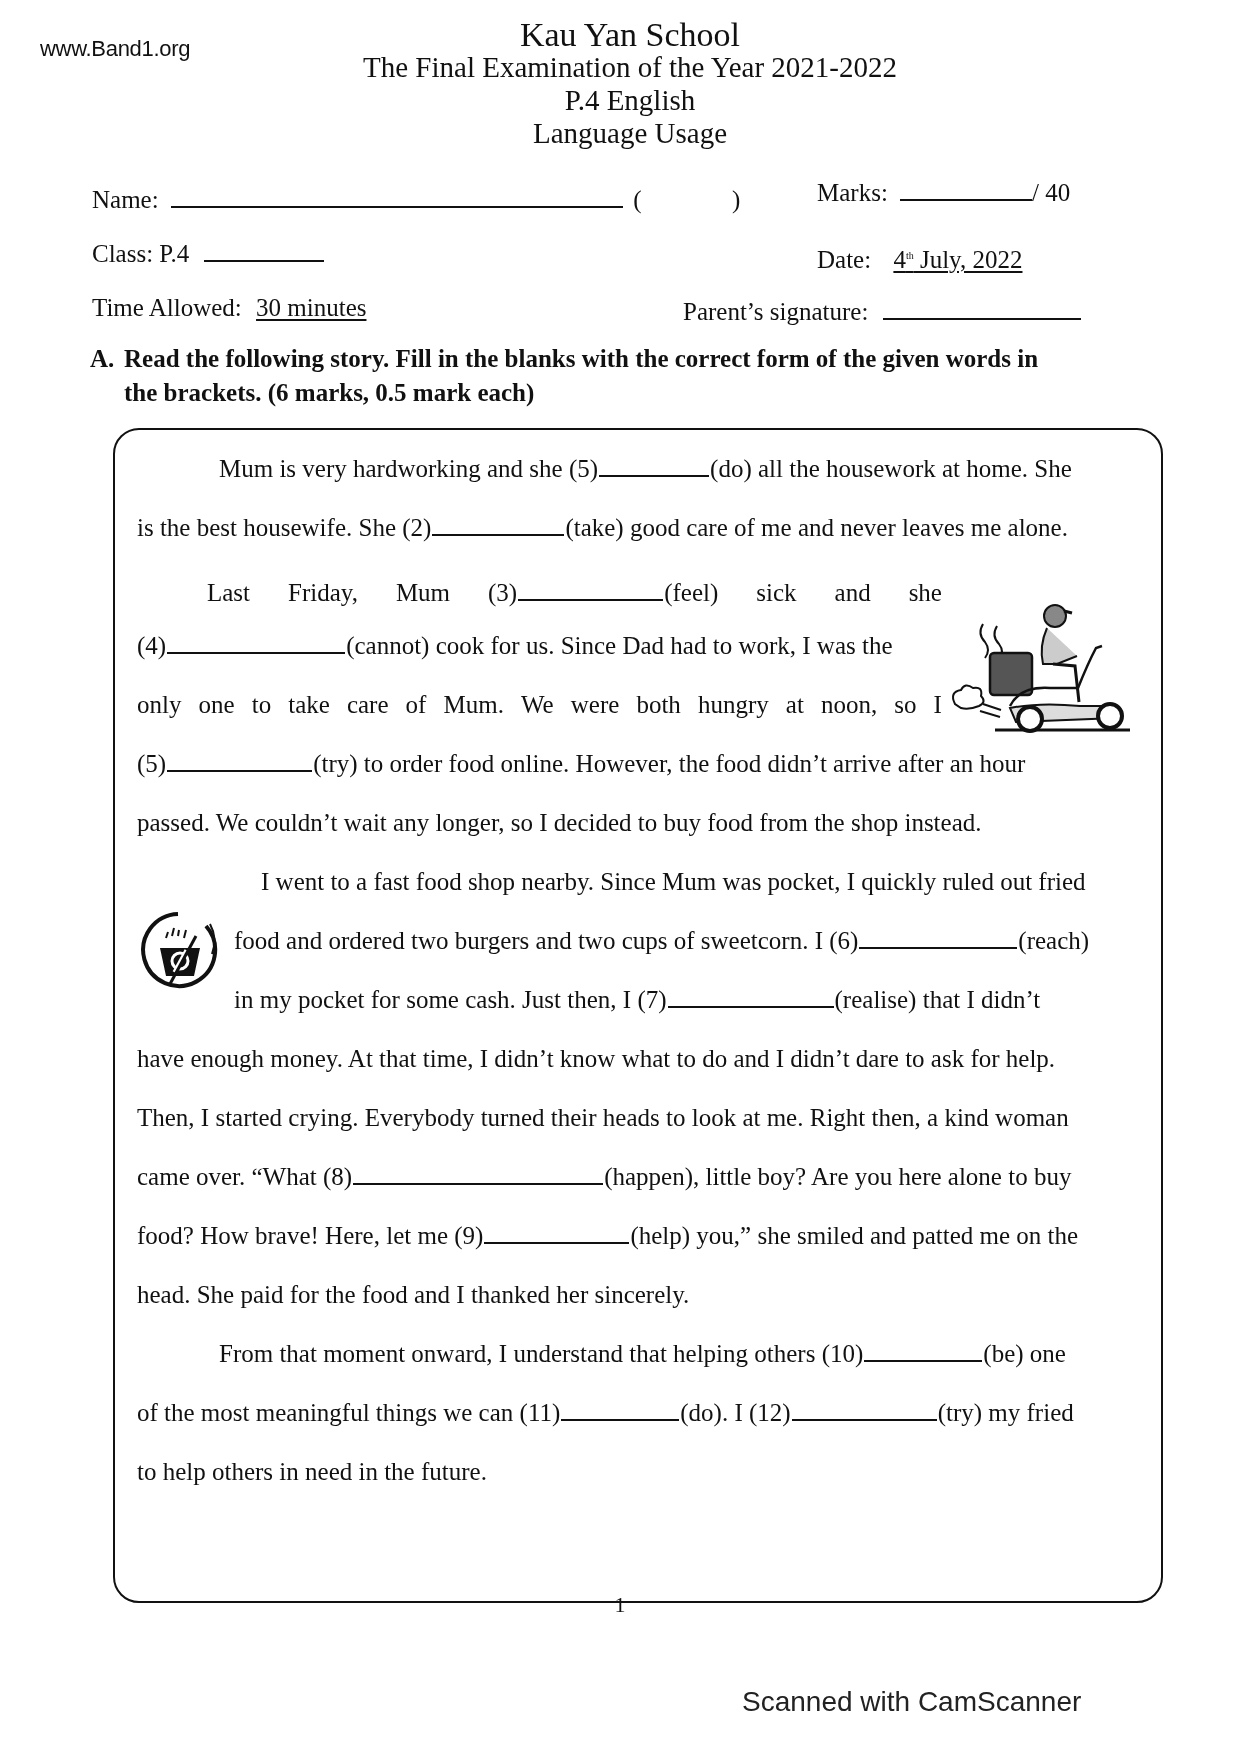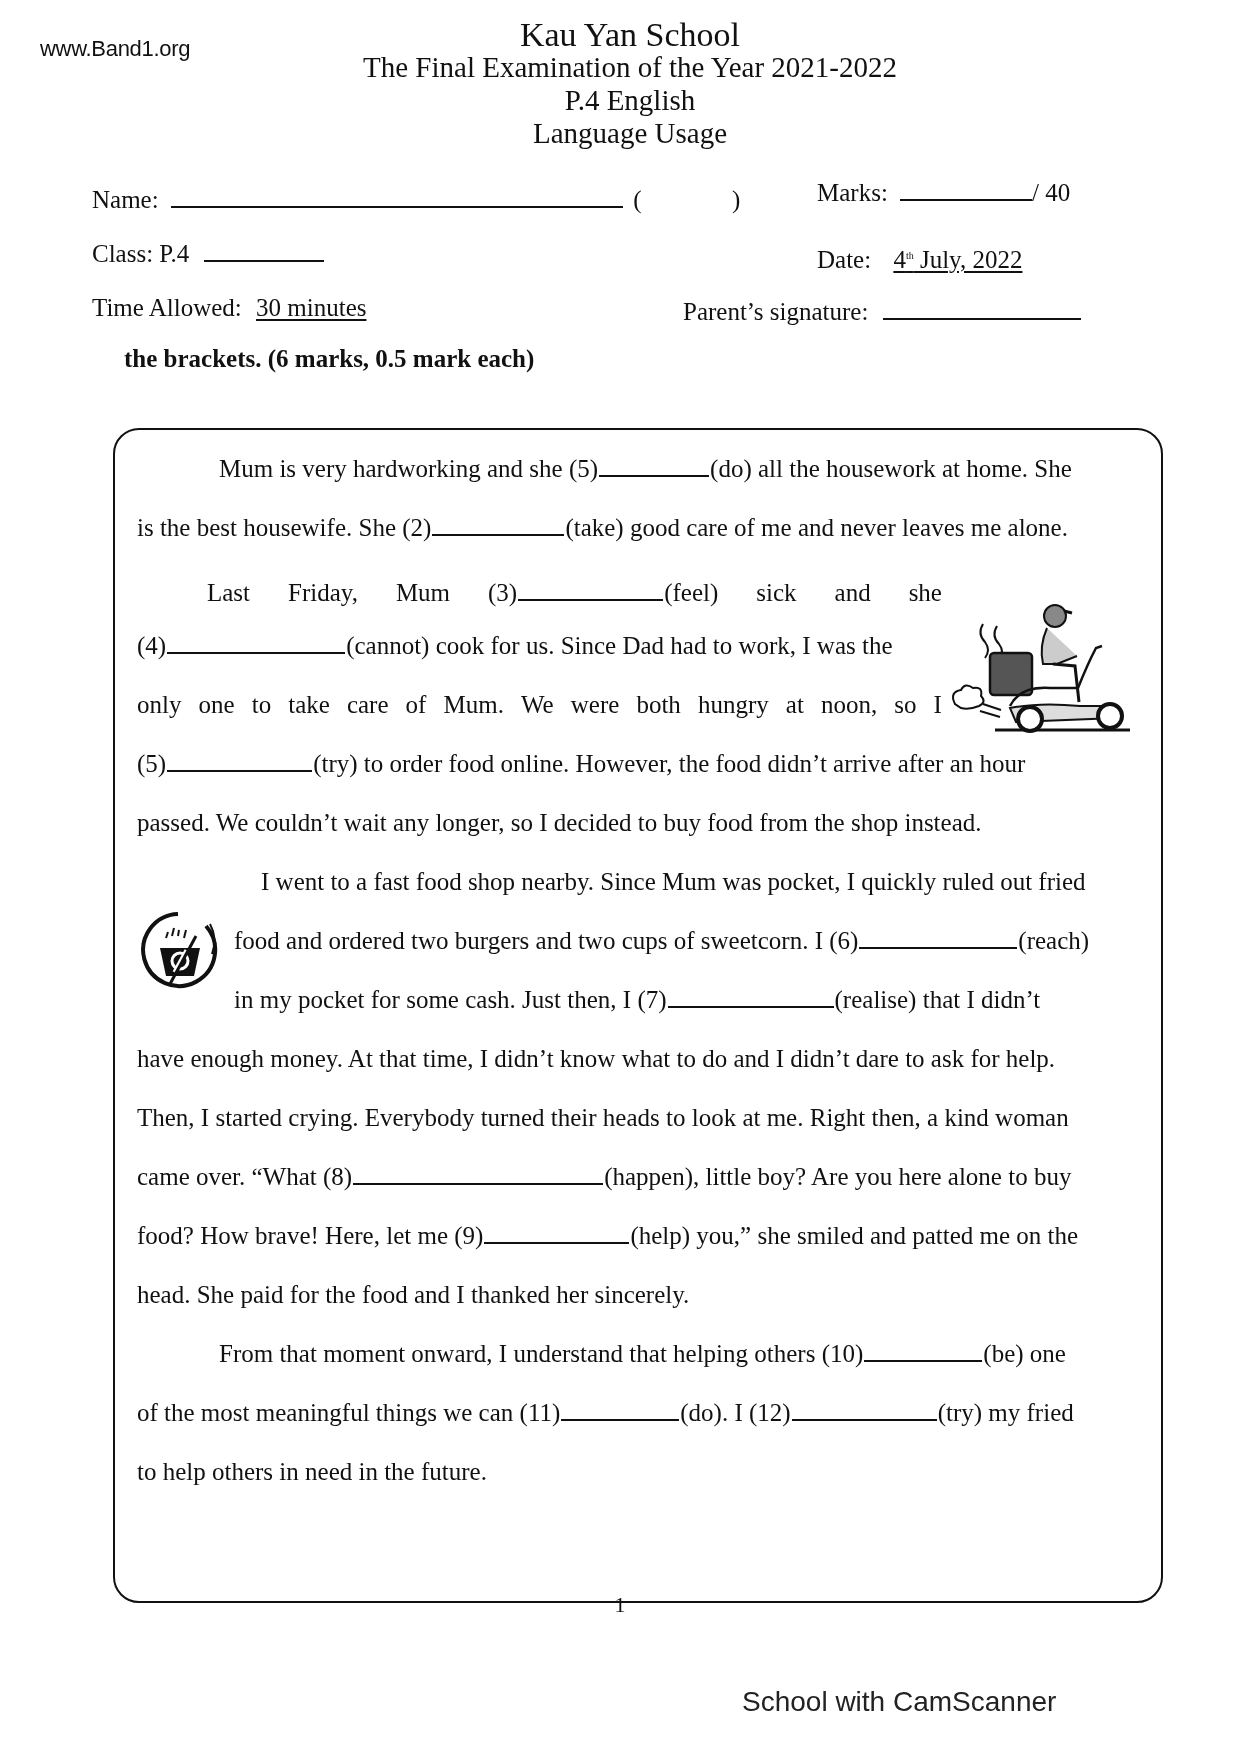--- a/index.html
+++ b/index.html
@@ -62,20 +62,21 @@
 <div class="info" style="left:92px; top:294px;">
   <span>Time Allowed:</span>
   <span class="u">30 minutes</span>
 </div>
 <div class="info" style="left:683px; top:298px;">
   <span>Parent’s signature:</span>
   <span class="blank-line" style="width:198px; margin-left:8px;"></span>
 </div>
 
 <div class="instruction">
+  <div><span class="q-label">A.</span><span>Read the following story. Fill in the blanks with the correct form of the given words in</span></div>
   <div class="indent">the brackets. (6 marks, 0.5 mark each)</div>
 </div>
 
 <div class="story-box"></div>
 
 <div class="story" style="top:0;">
 
   <div class="line" style="top:455px; left:82px; width:921px;">
     <span><span>Mum is very hardworking and she (5)</span><span class="bl" style="width:110px;"></span><span>(do) all the housework at home. She</span></span>
   </div>
@@ -190,13 +191,13 @@
   <path d="M38 6 a36 36 0 1 0 28 12" fill="none" stroke="#111" stroke-width="4"></path>
   <path d="M70 16 a36 36 0 0 1 2 30" fill="none" stroke="#111" stroke-width="2"></path>
   <path d="M26 30 l2 -6 M32 28 l2 -8 M38 28 l1 -6 M44 30 l2 -8" stroke="#111" stroke-width="2"></path>
   <path d="M20 40 l40 0 l-6 28 l-28 0 z" fill="#111"></path>
   <circle cx="40" cy="53" r="8" fill="none" stroke="#fff" stroke-width="3"></circle>
   <line x1="34" y1="64" x2="46" y2="42" stroke="#fff" stroke-width="3"></line>
   <line x1="30" y1="76" x2="56" y2="28" stroke="#111" stroke-width="3"></line>
 </svg>
 
 <div class="page-no">1</div>
-<div class="camscanner">School with CamScanner</div>
+<div class="camscanner">Scanned with CamScanner</div>
 
 </body></html>

